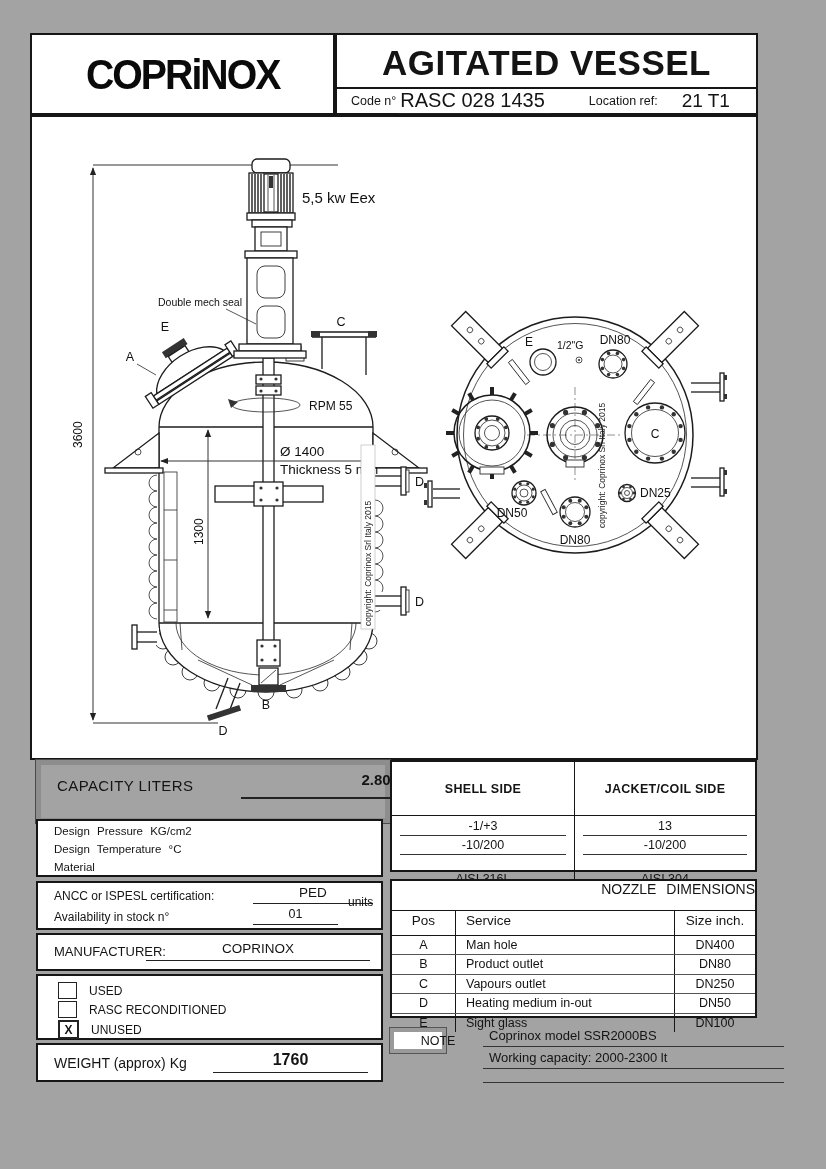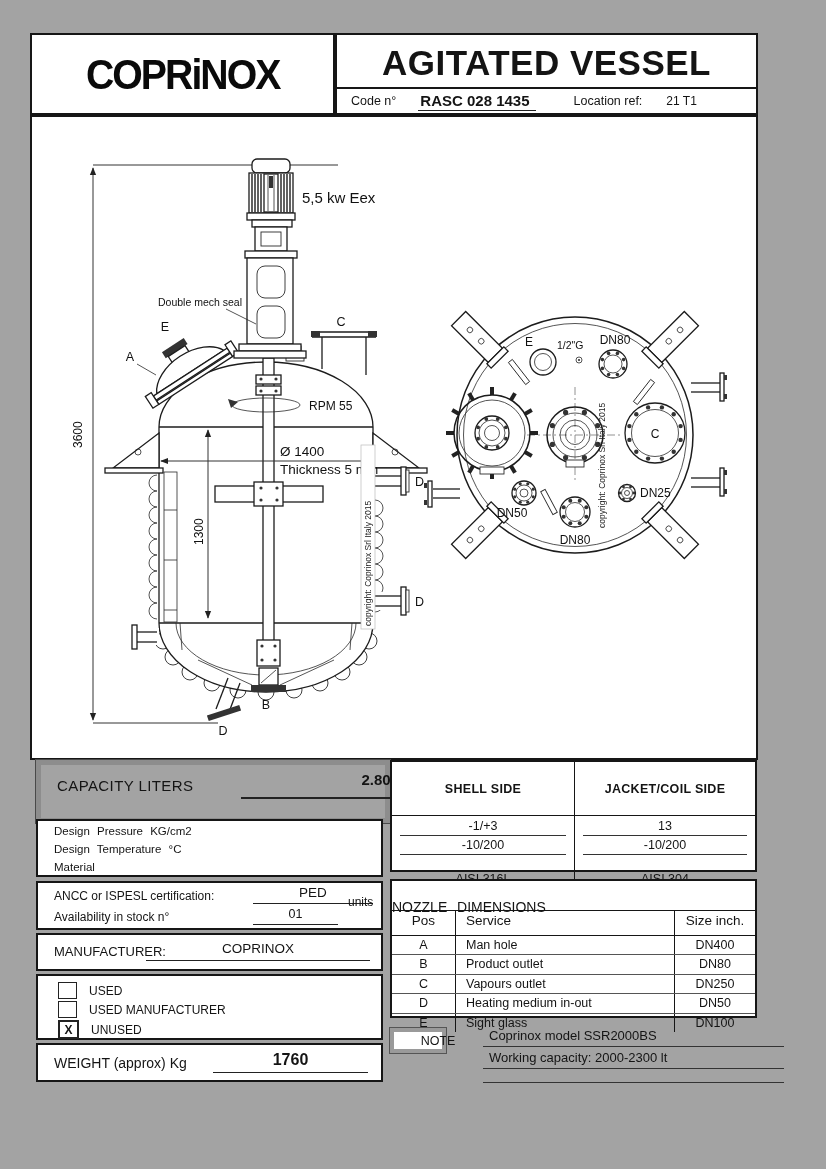--- a/index.html
+++ b/index.html
@@ -9,23 +9,23 @@
   .abs{position:absolute;}
   .fieldline{position:absolute;border-bottom:1.6px solid #222;text-align:center;box-sizing:border-box;}
   
   .logo-box{left:30px;top:33px;width:305px;height:82px;border-width:2.5px;display:flex;align-items:center;justify-content:center;}
   .logo-text{font-size:40px;font-weight:900;letter-spacing:-2px;transform:scaleY(1.08) scaleX(.98);color:#0a0a0a;}
   .title-box{left:335px;top:33px;width:423px;height:82px;border-width:2.5px;}
   .title-text{position:absolute;top:8px;left:0;width:100%;text-align:center;font-size:35px;font-weight:bold;letter-spacing:.5px;}
   .code-row{position:absolute;left:0;bottom:0;width:100%;height:26px;border-top:2px solid #161616;box-sizing:border-box;
             display:flex;align-items:center;font-size:12.5px;}
   .code-label{margin-left:14px;}
-  .code-value{font-weight:bold;font-size:15px;margin-left:22px;border-bottom:1.5px solid #222;padding:0 6px 1px 2px;}
+  .code-value{font-weight:normal;font-size:20px;margin-left:2px;border-bottom:1.5px solid #222;padding:0 6px 1px 2px;}
   .loc-label{margin-left:38px;}
-  .loc-value{margin-left:24px;font-size:12px;}
+  .loc-value{margin-left:24px;font-size:19px;}
   
   .draw-box{left:30px;top:115px;width:728px;height:645px;}
   
   .cap-box{left:36px;top:760px;width:344px;height:53px;border:5px solid #8d8d8d;outline:1px solid #4a4a4a;}
   .cap-label{position:absolute;left:16px;top:12px;font-size:15px;letter-spacing:.4px;}
   .cap-value{left:200px;top:6px;width:158px;height:28px;font-size:15px;font-weight:bold;border-bottom-width:2px;text-align:right;}
   .design-box{left:36px;top:819px;width:347px;height:58px;font-size:11.5px;}
   .design-box div{margin:3px 0 0 16px;word-spacing:4px;line-height:15px;}
   .cert-box{left:36px;top:881px;width:347px;height:49px;font-size:12px;}
   .mfg-box{left:36px;top:933px;width:347px;height:38px;font-size:13px;}
@@ -38,21 +38,21 @@
   
   .sj-box{left:390px;top:760px;width:367px;height:112px;}
   .sj-head{display:flex;height:53px;border-bottom:1.6px solid #161616;}
   .sj-head div{flex:none;display:flex;align-items:center;justify-content:center;font-weight:bold;font-size:12.5px;letter-spacing:.3px;}
   .sj-c1{width:183px;border-right:1.6px solid #161616;box-sizing:border-box;}
   .sj-c2{width:180px;}
   .sj-row{display:flex;}
   .sj-row > div{box-sizing:border-box;text-align:center;font-size:12.5px;padding-top:3px;}
   .sj-u > div > span{display:block;margin:0 8px;border-bottom:1.2px solid #333;padding-bottom:2px;}
   .nz-box{left:390px;top:879px;width:367px;height:139px;}
-  .nz-title{height:30px;border-bottom:1.6px solid #161616;text-align:left;font-size:14px;word-spacing:6px;padding-top:18px;box-sizing:border-box;}
+  .nz-title{height:30px;border-bottom:1.6px solid #161616;text-align:right;font-size:14px;word-spacing:6px;padding-top:0;box-sizing:border-box;}
   .nz-head{display:flex;height:24px;border-bottom:1.6px solid #161616;font-size:13.5px;}
   .nz-row{display:flex;height:18.4px;border-bottom:1px solid #555;font-size:12.5px;}
   .nz-row:last-child{border-bottom:none;}
   .nc1{width:64px;text-align:center;border-right:1.6px solid #161616;box-sizing:border-box;padding-top:2px;}
   .nc2{flex:1;padding:2px 0 0 10px;border-right:1.6px solid #161616;box-sizing:border-box;}
   .nc3{width:80px;text-align:center;padding-top:2px;}
   .note-label{left:390px;top:1028px;width:56px;height:25px;border:4px solid #9a9a9a;outline:1px solid #555;background:#fff;
               display:flex;align-items:center;justify-content:center;font-size:12.5px;box-sizing:border-box;position:absolute;padding-left:40px;}
   .note-line{position:absolute;left:455px;width:295px;border-bottom:1.5px solid #333;font-size:13px;padding:0 0 3px 6px;margin-left:28px;}
   
@@ -545,21 +545,21 @@
     <div class="fieldline" style="left:108px;top:6px;width:224px;font-size:13.5px;height:20px">COPRINOX</div>
   </div>
 
   <div class="bx chk-box">
     <div class="chk-row" style="top:6px">
       <span class="chk-sq"></span>
       <span>USED</span>
     </div>
     <div class="chk-row" style="top:25px">
       <span class="chk-sq"></span>
-      <span>USED MANUFACTURER</span>
+      <span>RASC RECONDITIONED</span>
     </div>
     <div class="chk-row" style="top:44px">
       <span class="chk-sq bold">X</span>
       <span>UNUSED</span>
     </div>
   </div>
 
   <div class="bx wt-box">
     <span class="abs" style="left:16px;top:10px">WEIGHT (approx) Kg</span>
     <div class="fieldline" style="left:175px;top:6px;width:155px;font-size:16px;font-weight:bold;height:22px">1760</div>

